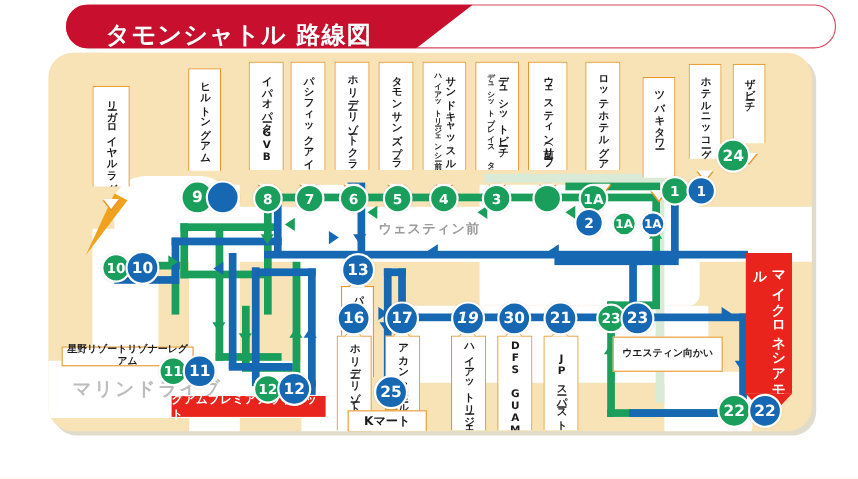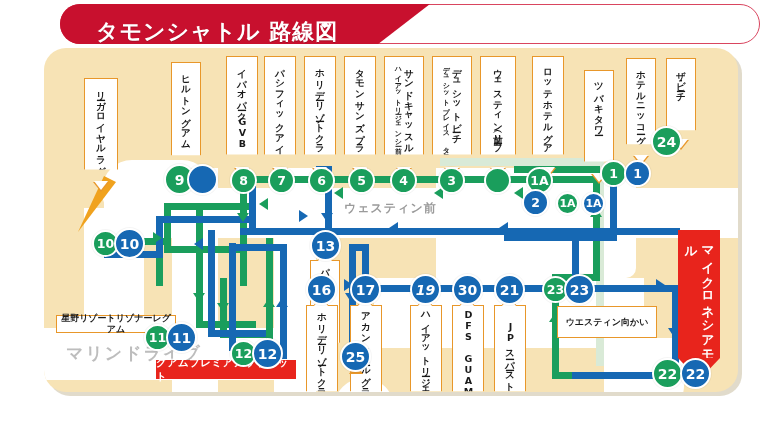--- a/index.html
+++ b/index.html
@@ -478,20 +478,21 @@
     <div class="lab-notch-u" style="left:465px; top:249px;"></div>
     <div class="lab lab-up lab-down" style="left:450px; top:257px; width:32px; height:98px;">
       <div class="lab-txt">JPスーパーストア前</div>
     </div>
 
     <div class="hbox" style="left:12px; top:267px; width:120px; height:18px;">星野リゾートリゾナーレグアム</div>
     <div class="red-tri-up" style="left:197px; top:300px;"></div>
     <div class="hbox-red" style="left:112px; top:312px; width:140px; height:19px;">グアムプレミアアウトレット</div>
 
     <div class="orange-tri-up" style="left:305px; top:316px;"></div>
+    <div class="hbox" style="left:272px; top:325px; width:72px; height:20px; font-size:11px;">Kマート</div>
 
     <div style="position:absolute; left:118px; top:0; width:0; height:0;"></div>
 
     <div style="position:absolute; left:120px; top:250px; width:0; height:0;"></div>
 
     <div style="position:absolute; left:115px; top:0; width:0; height:0;"></div>
 
     <div style="position:absolute; left:168px; top:247px; width:0; height:0;"></div>
 
     <div class="hbox" style="left:513px; top:258px; width:100px; height:32px; flex-direction:column; line-height:1.35;">

